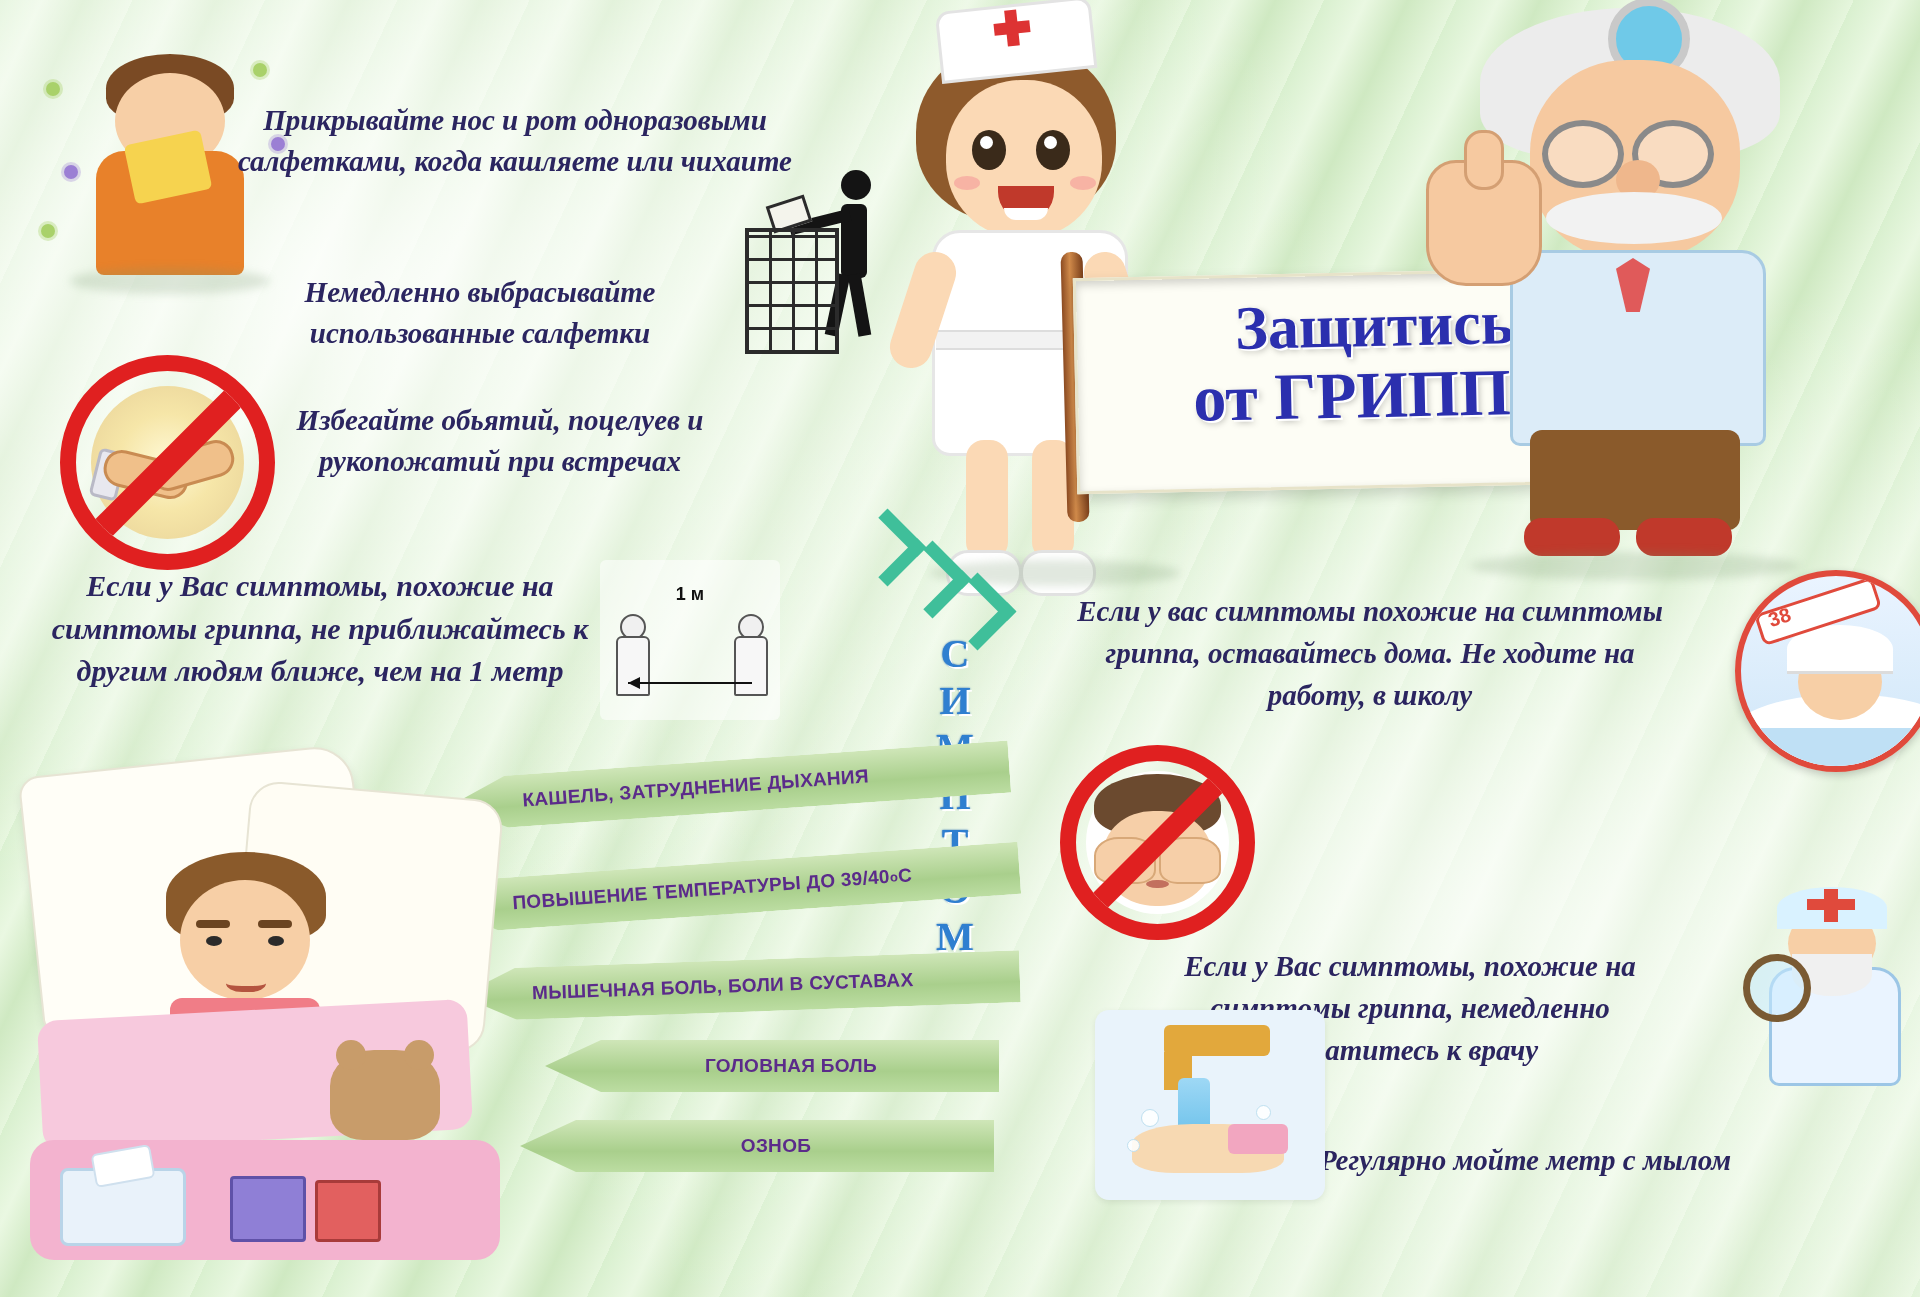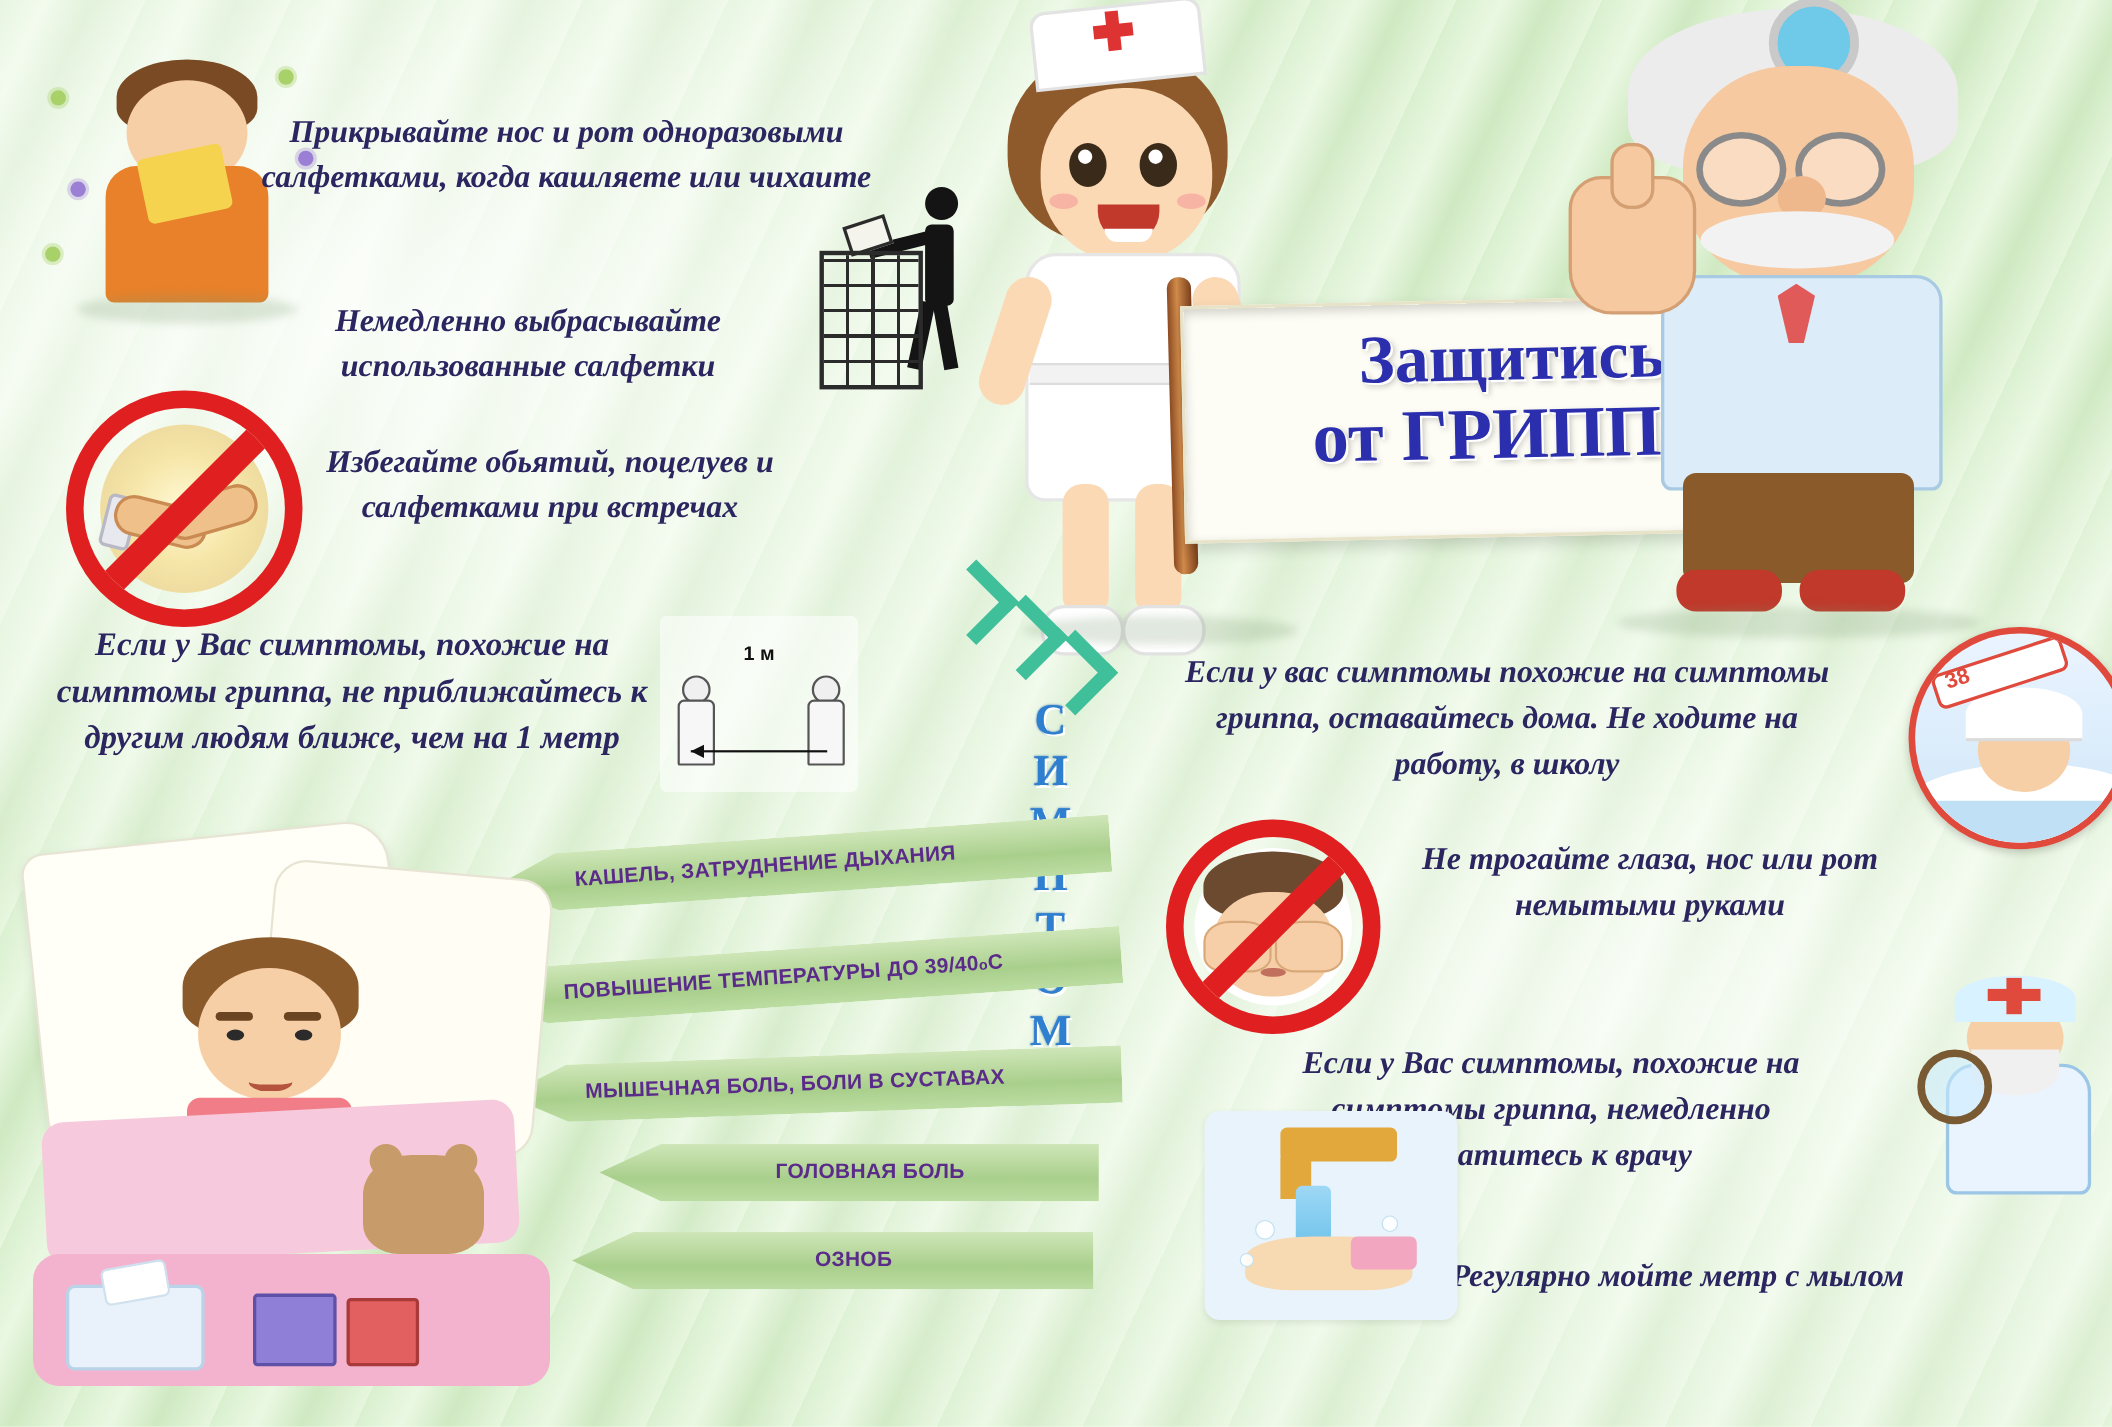--- a/index.html
+++ b/index.html
@@ -252,21 +252,21 @@
     <div class="hair"></div>
     <div class="head"></div>
     <div class="body"></div>
     <div class="tissue"></div>
   </div>
   <div class="shadow" style="left:70px;top:268px;width:200px;height:26px;"></div>
 
 
   <div class="abs ptext p2">Немедленно выбрасывайте использованные салфетки</div>
   <div class="abs ptext p1">Прикрывайте нос и рот одноразовыми салфетками, когда кашляете или чихаите</div>
-  <div class="abs ptext p3">Избегайте обьятий, поцелуев и салфетками при встречах</div>
+  <div class="abs ptext p3">Избегайте обьятий, поцелуев и рукопожатий при встречах</div>
   <div class="abs ptext p4">Если у Вас симптомы, похожие на симптомы гриппа, не приближайтесь к другим людям ближе, чем на 1 метр</div>
 
   <div class="trash">
     <div class="man-head"></div>
     <div class="man-body"></div>
     <div class="man-arm"></div>
     <div class="man-leg1"></div>
     <div class="man-leg2"></div>
     <div class="paper"></div>
     <div class="bin"></div>
@@ -395,21 +395,20 @@
     </div>
     <div class="rug"></div>
     <div class="tissuebox">
         <div class="t"></div>
       </div>
     <div class="box" style="left:200px;top:416px;width:70px;height:60px;"></div>
     <div class="box" style="left:285px;top:420px;width:60px;height:56px;background:#e2605f;border-color:#a83b3a;"></div>
   </div>
 
   <div class="abs r1">Если у вас симптомы похожие на симптомы гриппа, оставайтесь дома. Не ходите на работу, в школу</div>
-  <div class="abs r2">Не трогайте глаза, нос или рот немытыми руками</div>
   <div class="abs r3">Если у Вас симптомы, похожие на симптомы гриппа, немедленно обратитесь к врачу</div>
   <div class="abs r4">Регулярно мойте метр с мылом</div>
 
   <div class="sickboy">
     <div class="pillow"></div>
     <div class="head"></div>
     <div class="cap"></div>
     <div class="blanket"></div>
     <div class="therm">
         <b>38</b>

